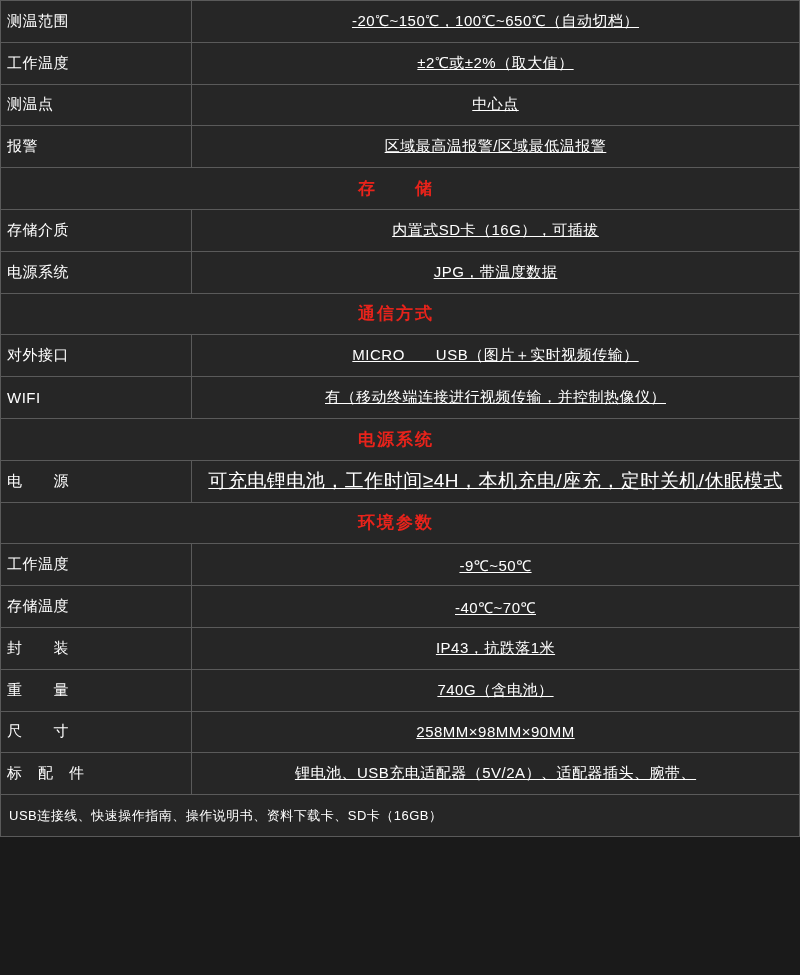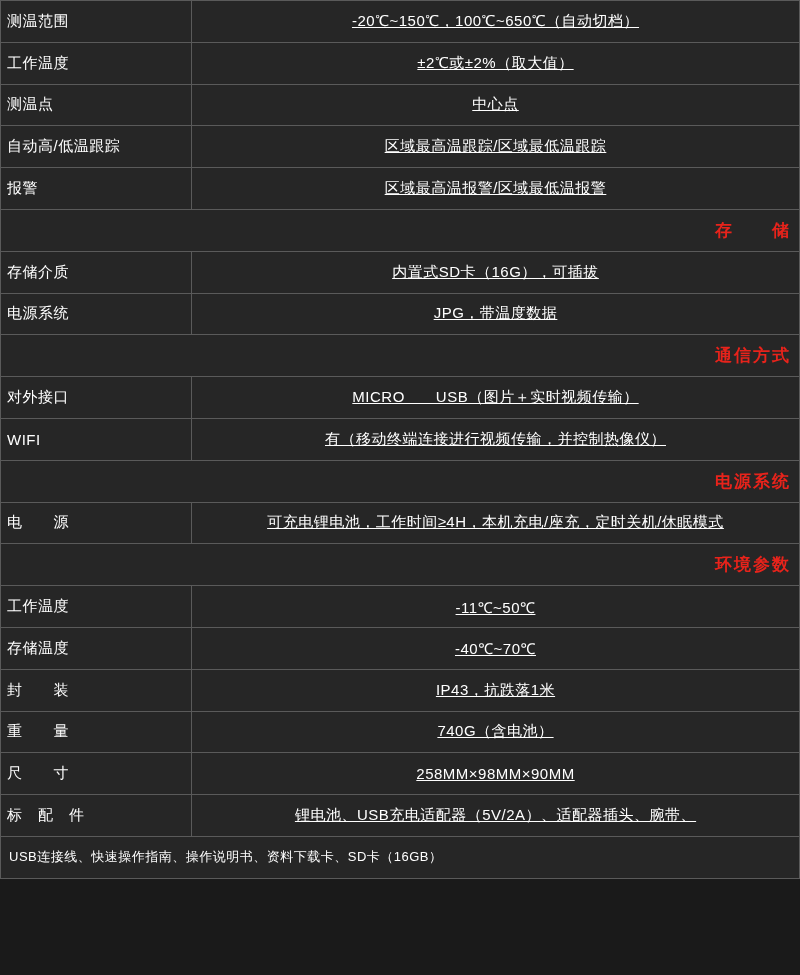--- a/index.html
+++ b/index.html
@@ -39,34 +39,34 @@
   }
   td.value {
     text-align: center;
     color: #ffffff;
     text-decoration: underline;
   }
   td.section {
     color: #e8231b;
     font-weight: bold;
     font-size: 17px;
-    text-align: right;
+    text-align: center;
     padding-left: 0;
     letter-spacing: 2px;
     border-left: 1px solid #5a5a5a;
     border-right: 1px solid #5a5a5a;
   }
   tr.section-row td {
     border-left: 1px solid #5a5a5a;
     border-right: 1px solid #5a5a5a;
     border-top: 1px solid #5a5a5a;
     border-bottom: 1px solid #5a5a5a;
   }
   td.value-small {
-    font-size: 15px;
+    font-size: 19px;
   }
   td.value-full {
     font-size: 13px;
   }
 </style>
 </head>
 <body>
 
 <table class="spec-table">
   <tbody id="table-body">
@@ -74,24 +74,20 @@
         <td class="label">测温范围</td>
         <td class="value">-20℃~150℃，100℃~650℃（自动切档）</td>
       </tr>
       <tr>
         <td class="label">工作温度</td>
         <td class="value">±2℃或±2%（取大值）</td>
       </tr>
       <tr>
         <td class="label">测温点</td>
         <td class="value">中心点</td>
-      </tr>
-      <tr>
-        <td class="label">自动高/低温跟踪</td>
-        <td class="value">区域最高温跟踪/区域最低温跟踪</td>
       </tr>
       <tr>
         <td class="label">报警</td>
         <td class="value">区域最高温报警/区域最低温报警</td>
       </tr>
       <tr class="section-row">
         <td class="section" colspan="2">存　　储</td>
       </tr>
       <tr>
         <td class="label">存储介质</td>
@@ -117,21 +113,21 @@
       </tr>
       <tr>
         <td class="label">电　　源</td>
         <td class="value value-small">可充电锂电池，工作时间≥4H，本机充电/座充，定时关机/休眠模式</td>
       </tr>
       <tr class="section-row">
         <td class="section" colspan="2">环境参数</td>
       </tr>
       <tr>
         <td class="label">工作温度</td>
-        <td class="value">-11℃~50℃</td>
+        <td class="value">-9℃~50℃</td>
       </tr>
       <tr>
         <td class="label">存储温度</td>
         <td class="value">-40℃~70℃</td>
       </tr>
       <tr>
         <td class="label">封　　装</td>
         <td class="value">IP43，抗跌落1米</td>
       </tr>
       <tr>

